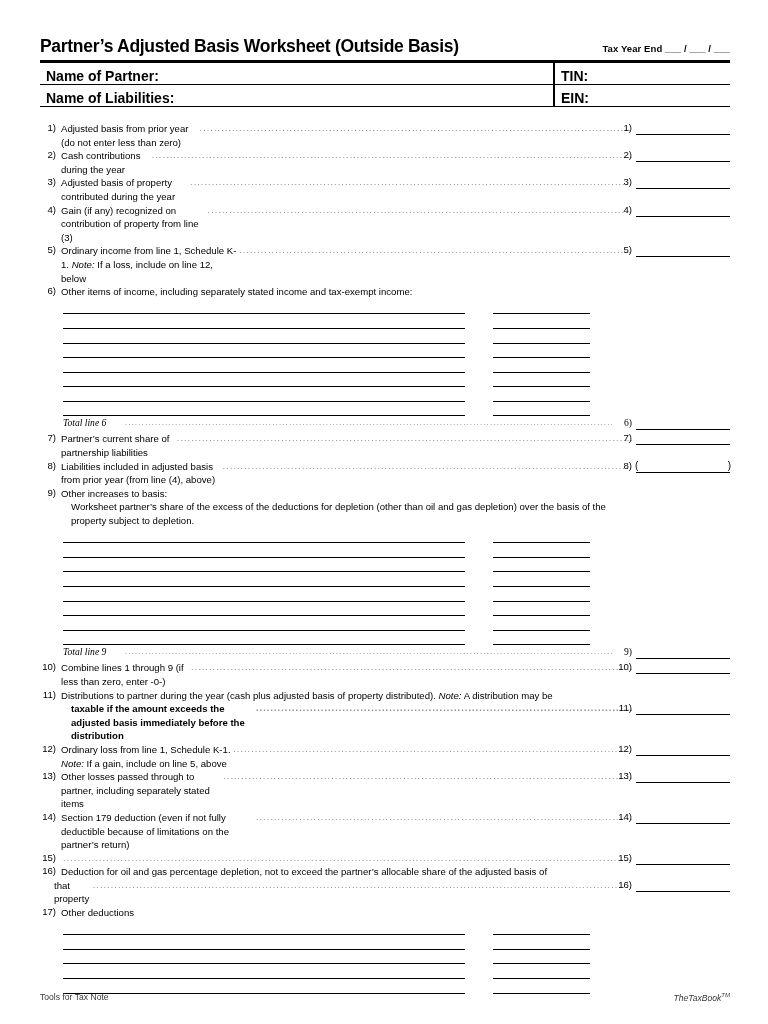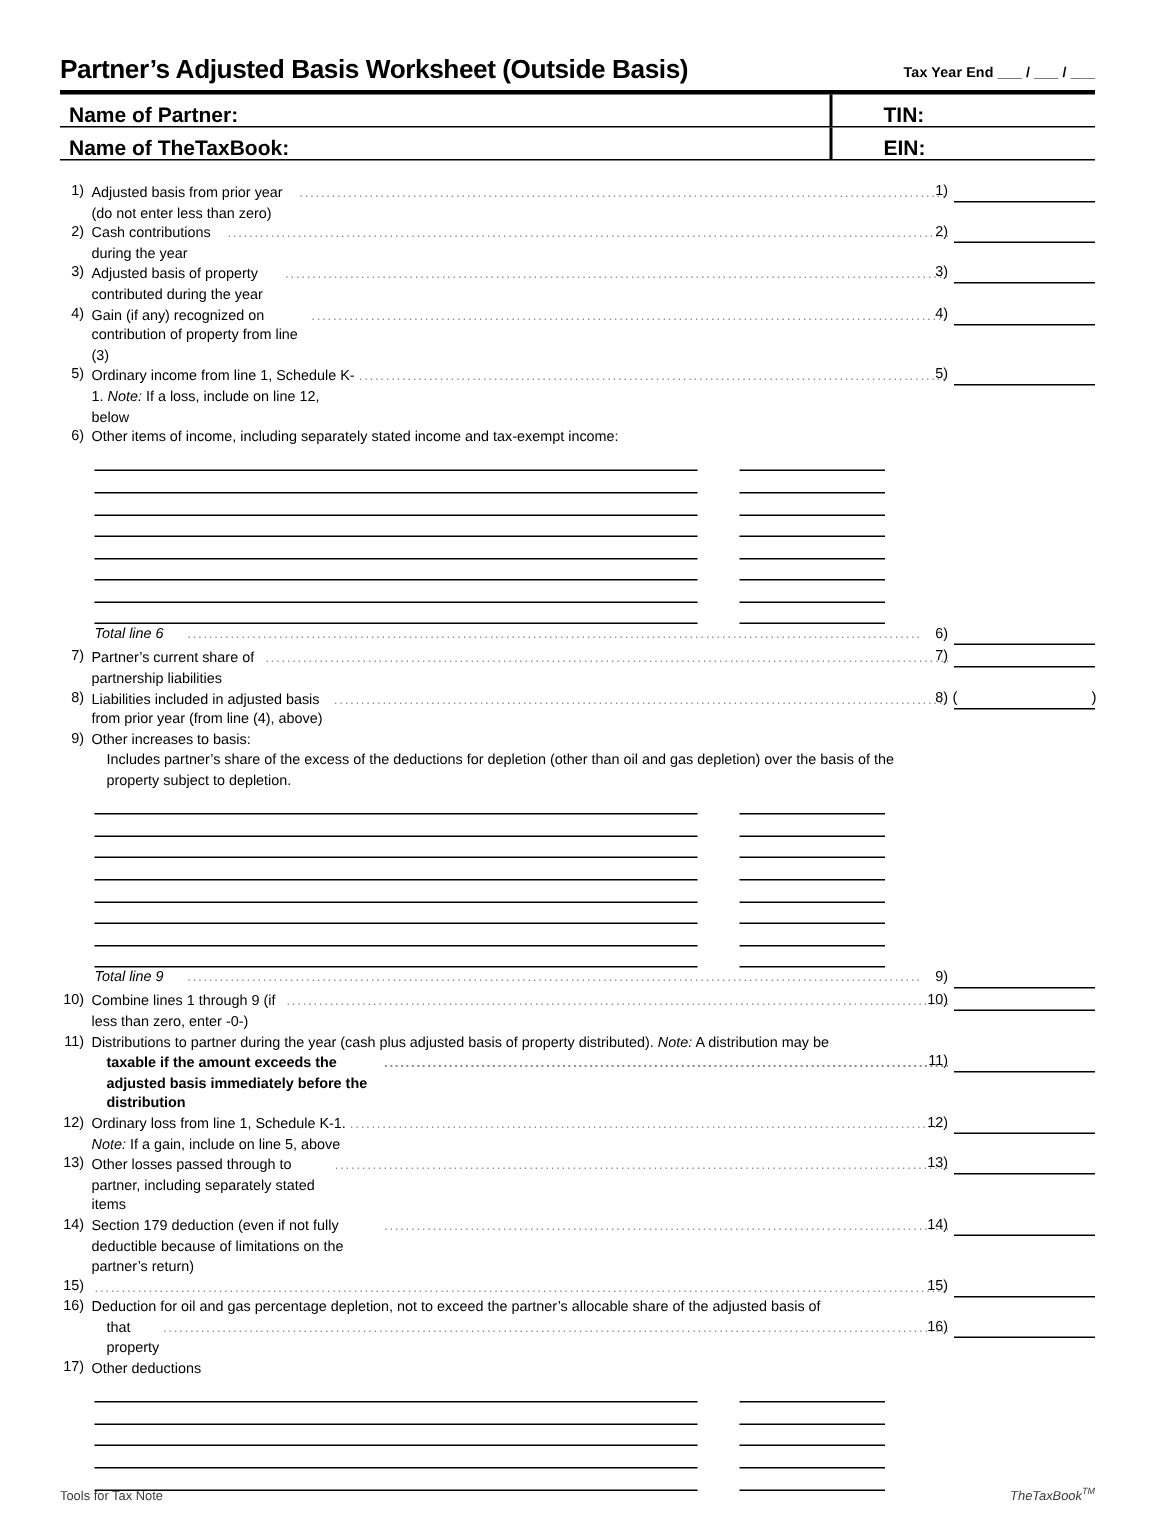--- a/index.html
+++ b/index.html
@@ -27,21 +27,21 @@
   .title-rule { height:3px; background:#000; margin-top:4px; }
 
   .idbox { border-bottom:1.6px solid #000; position:relative; height:22px; }
   .idbox .vdiv {
     position:absolute; left:513px; top:0; bottom:0; width:1.6px; background:#000;
   }
   .idbox .lbl {
     position:absolute; top:5px; font-size:14px; font-weight:bold; white-space:nowrap;
   }
   .idbox .lbl.left { left:6px; }
-  .idbox .lbl.right { left:549px; }
+  .idbox .lbl.right { left:521px; }
 
   
   .body { position:absolute; left:40px; top:122px; width:690px; font-size:9.6px; }
 
   .nline { position:relative; min-height:13.6px; }
   .nline .num {
     position:absolute; left:0; top:0; width:16px; text-align:right;
     font-size:9.6px; white-space:nowrap;
   }
   .nline .txt {
@@ -68,21 +68,21 @@
   .wrow { position:relative; height:14.6px; }
   .wrow .lleft {
     position:absolute; left:23px; width:402px; bottom:1px;
     border-bottom:1.5px solid #000;
   }
   .wrow .lright {
     position:absolute; left:453px; width:97px; bottom:1px;
     border-bottom:1.5px solid #000;
   }
 
-  .totalrow { position:relative; height:15px; }
+  .totalrow { position:relative; height:15px;font-family:Liberation Serif, serif; }
   .totalrow .tlabel {
     position:absolute; left:23px; top:0; font-style:italic; font-size:9.6px; white-space:nowrap;
   }
   .totalrow .tdots {
     position:absolute; top:0; height:13px; overflow:hidden; white-space:nowrap;
     letter-spacing:1.1px; color:#8a8a8a; font-size:9px;
   }
 
   .footer {
     position:absolute; left:40px; top:992px; width:690px;
@@ -103,21 +103,21 @@
     </div>
     <div class="title-rule"></div>
 
     <div class="idbox">
       <div class="vdiv"></div>
       <div class="lbl left">Name of Partner:</div>
       <div class="lbl right">TIN:</div>
     </div>
     <div class="idbox">
       <div class="vdiv"></div>
-      <div class="lbl left">Name of TheTaxBook:</div>
+      <div class="lbl left">Name of Liabilities:</div>
       <div class="lbl right">EIN:</div>
     </div>
   </div>
 
   <div class="body" id="body-root">
       <div class="nline">
         <div class="num">1)</div>
         <div class="txt">
           <div class="fill">
             <span>Adjusted basis from prior year (do not enter less than zero)</span>
@@ -236,21 +236,21 @@
         </div>
         <div class="ansnum" style="top: 0px;">8)</div>
         <div class="ansrule" style="top: 12px;">
           <span class="paren" style="left: -1px; top: -12px;">(</span>
           <span class="paren" style="right: -1px; top: -12px;">)</span>
         </div>
       </div>
       <div class="nline">
         <div class="num">9)</div>
         <div class="txt"><span>Other increases to basis:</span></div>
-        <div class="subtext">Includes partner’s share of the excess of the deductions for depletion (other than oil and gas depletion) over the basis of the property subject to depletion.</div>
+        <div class="subtext">Worksheet partner’s share of the excess of the deductions for depletion (other than oil and gas depletion) over the basis of the property subject to depletion.</div>
       </div>
       <div class="writein">
         <div class="wrow">
           <div class="lleft"></div>
           <div class="lright"></div>
         </div>
         <div class="wrow">
           <div class="lleft"></div>
           <div class="lright"></div>
         </div>
@@ -349,21 +349,21 @@
           </div>
         </div>
         <div class="ansnum" style="top: 0px;">15)</div>
         <div class="ansrule" style="top: 12px;"></div>
       </div>
       <div class="nline">
         <div class="num">16)</div>
         <div class="txt"><span>Deduction for oil and gas percentage depletion, not to exceed the partner’s allocable share of the adjusted basis of</span></div>
         <div class="ansnum" style="top: 13.6px;">16)</div>
         <div class="ansrule" style="top: 25.6px;"></div>
-        <div class="txt" style="margin-left: 31px;">
+        <div class="txt" style="margin-left: 14px;">
           <div class="fill">
             <span>that property</span>
             <span class="lead">............................................................................................................................................................................................................................</span>
           </div>
         </div>
       </div>
       <div class="nline">
         <div class="num">17)</div>
         <div class="txt"><span>Other deductions</span></div>
       </div>

